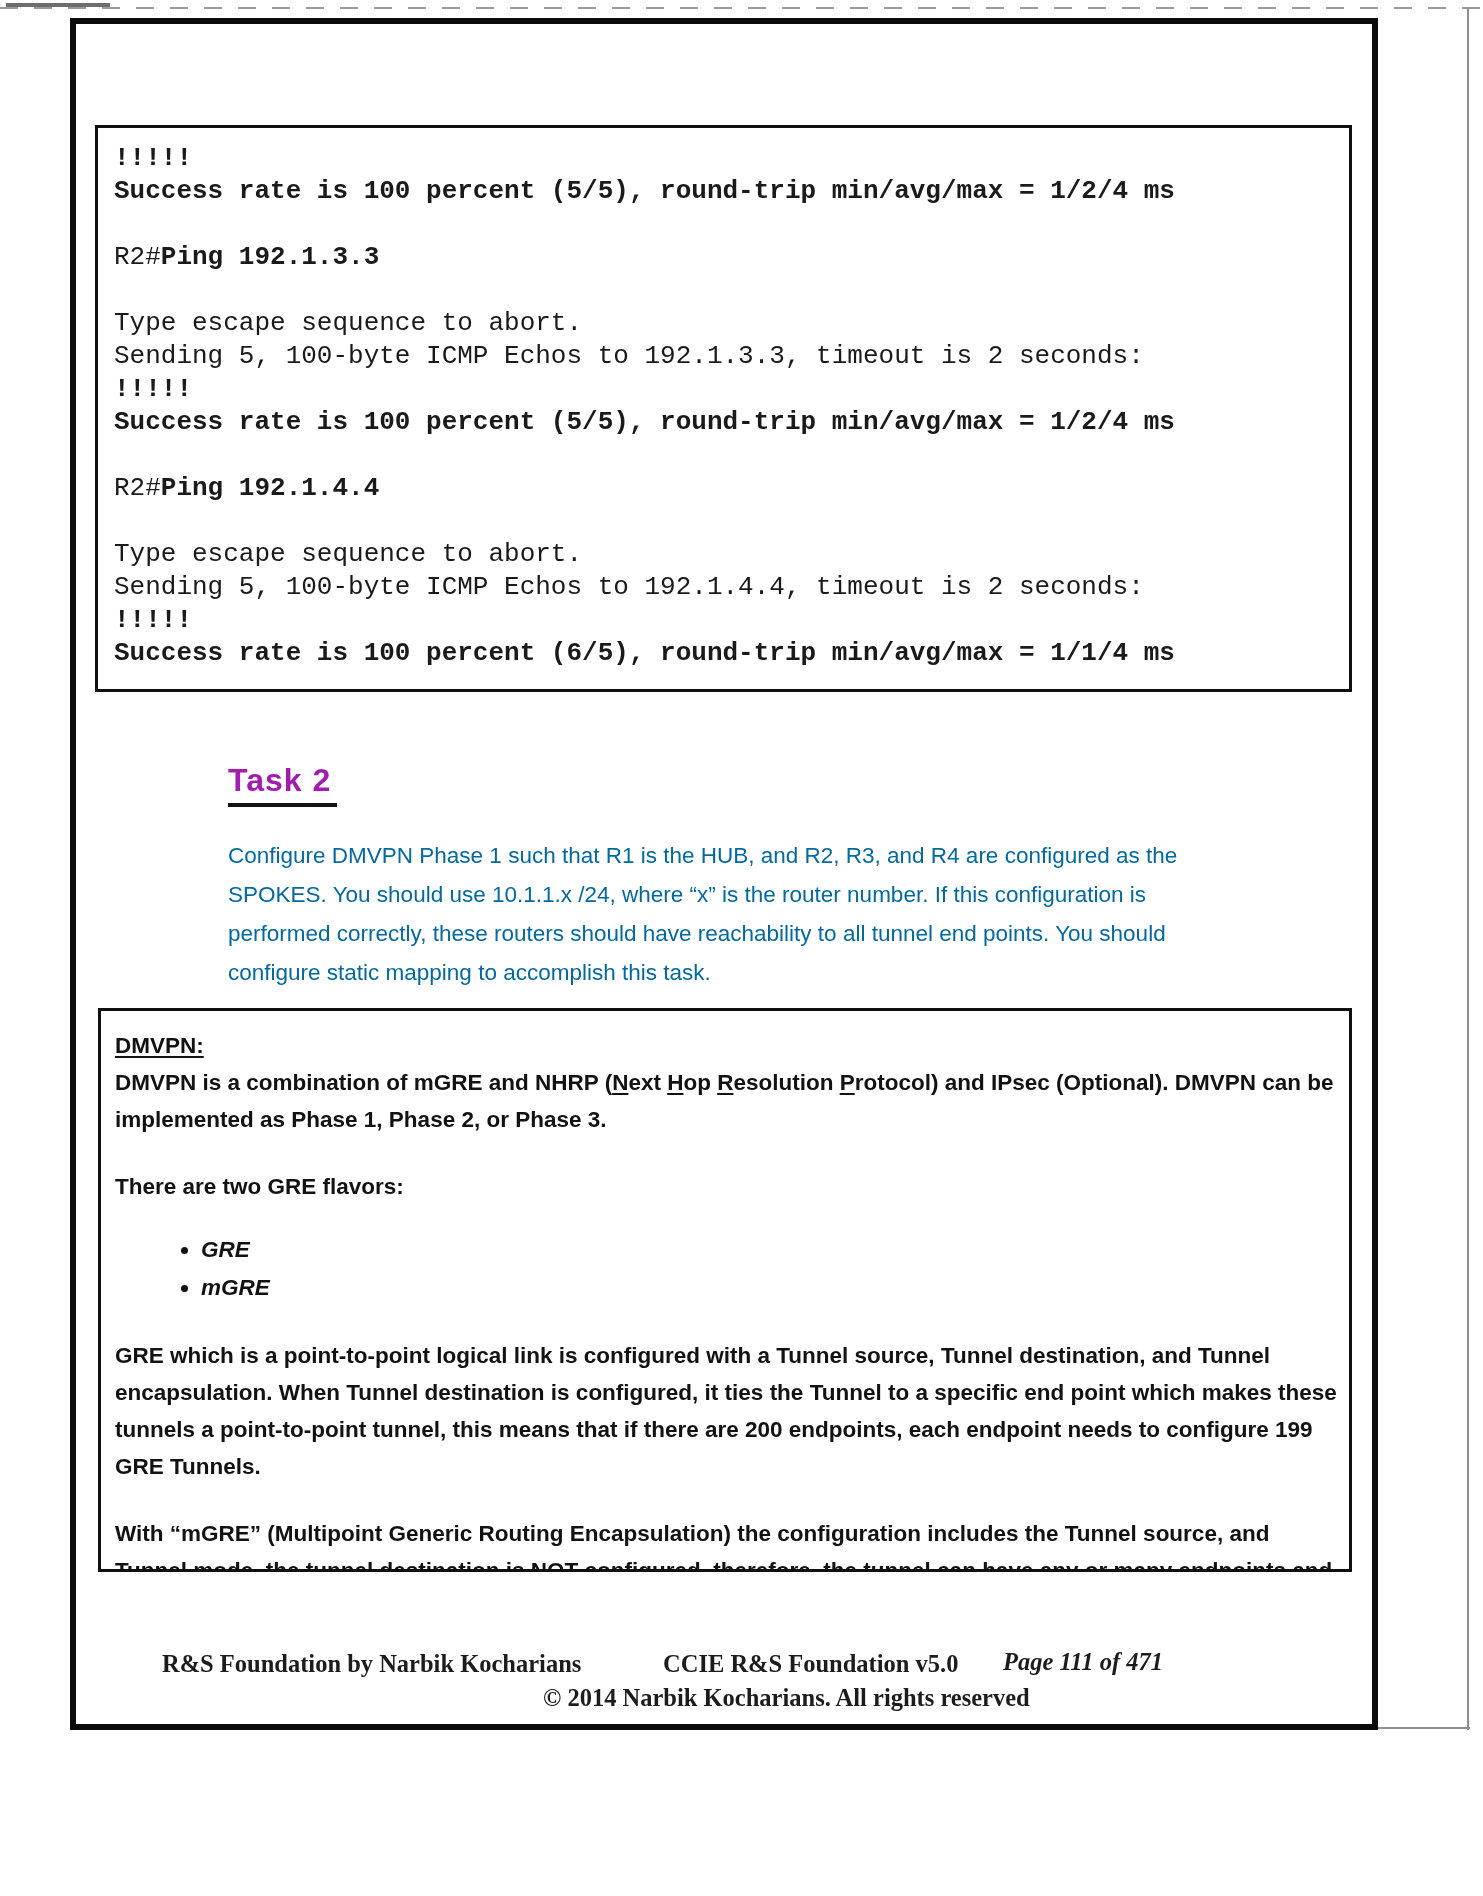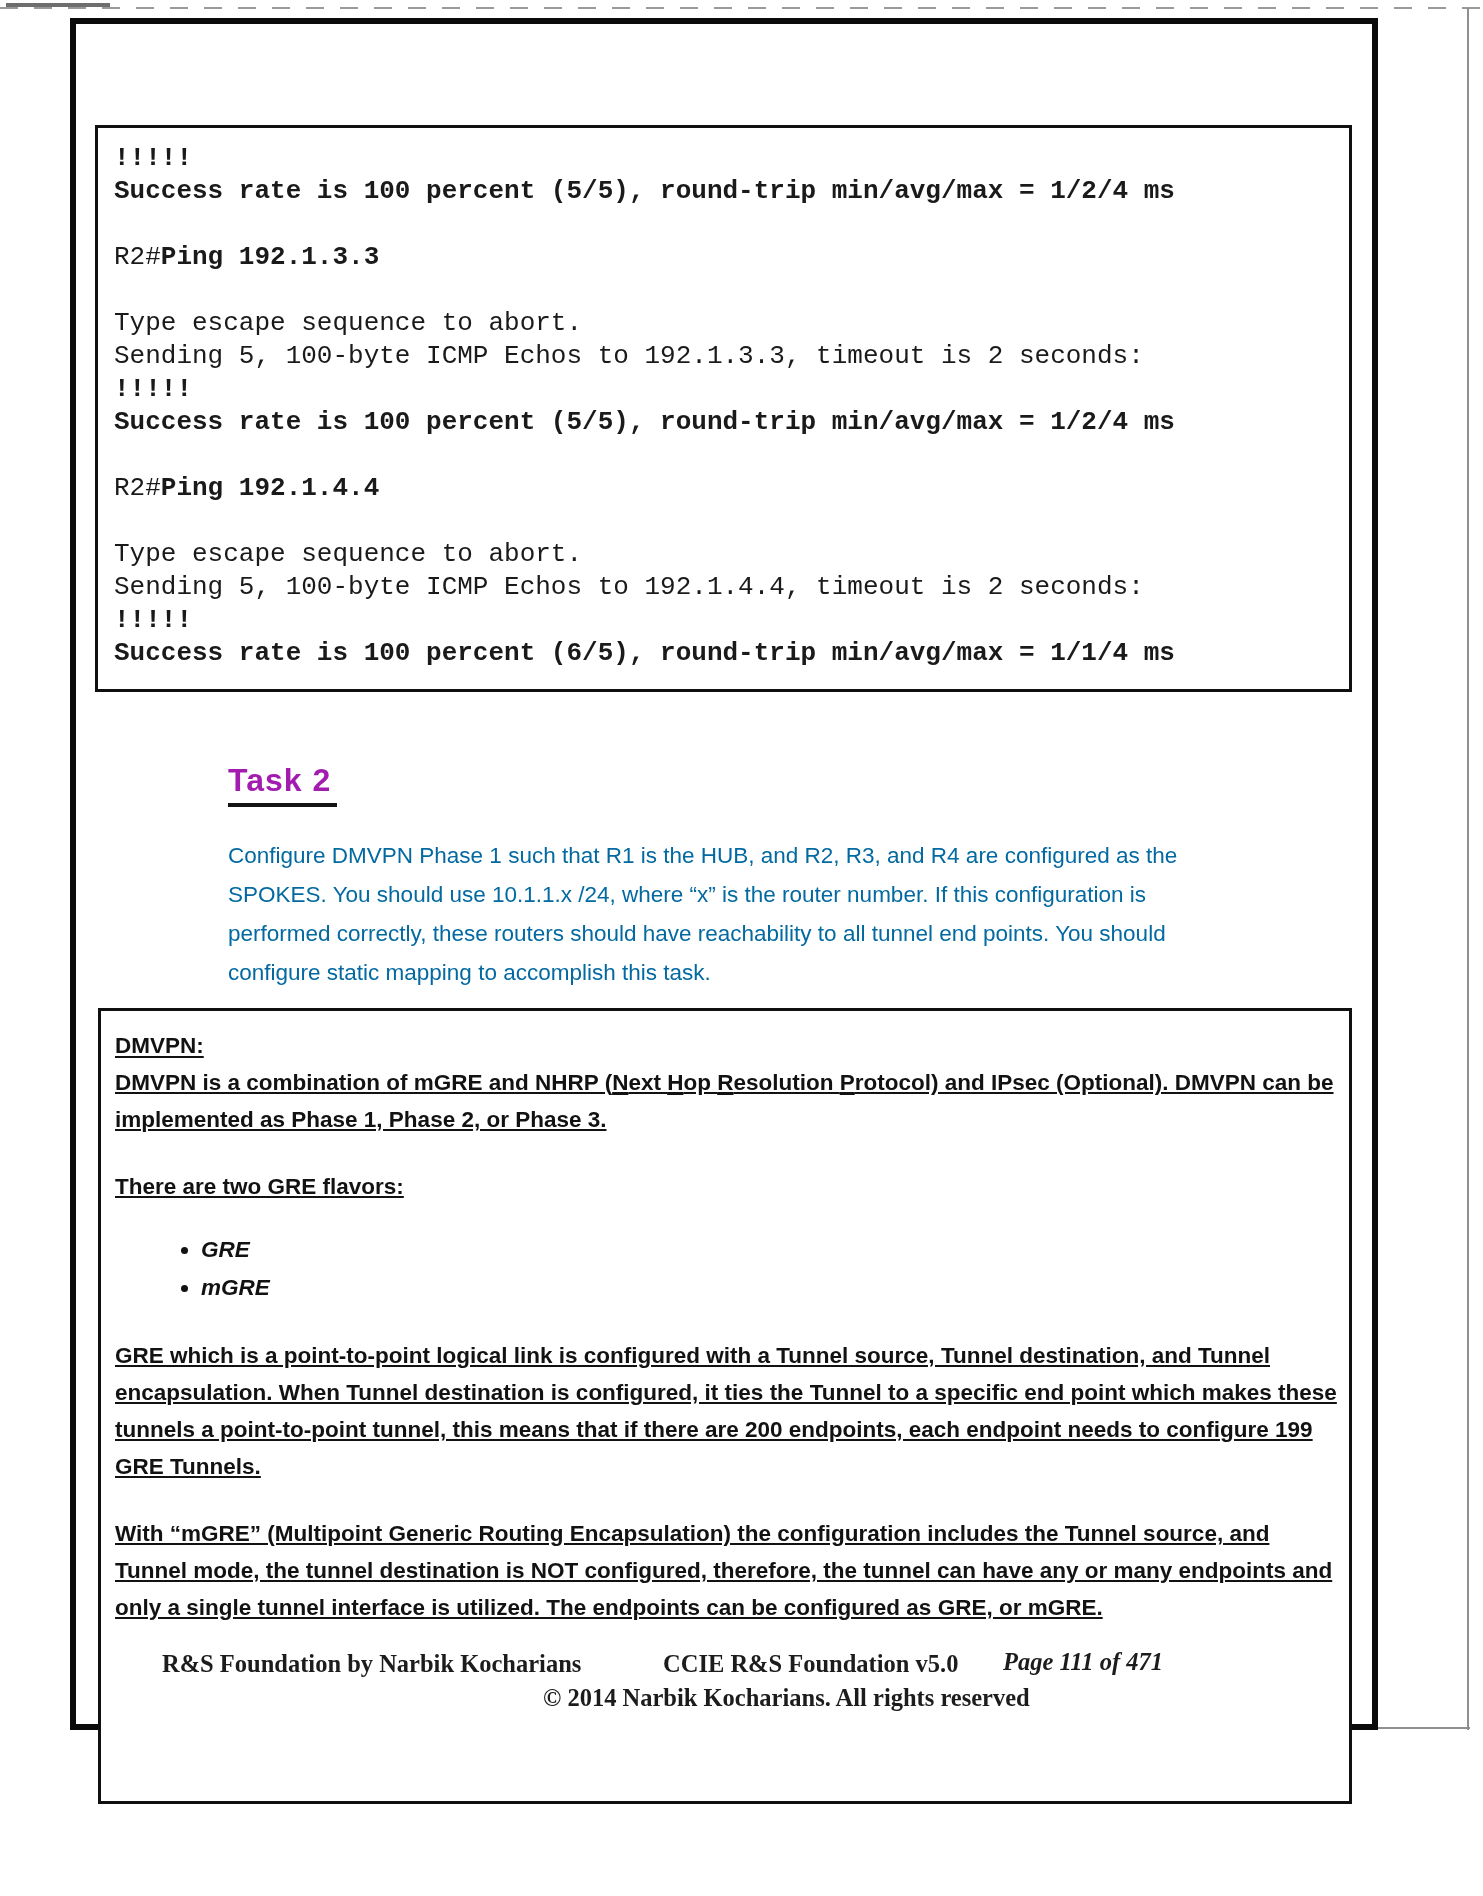--- a/index.html
+++ b/index.html
@@ -38,27 +38,27 @@
     position:absolute;left:228px;top:762px;
     font-size:32px;font-weight:700;letter-spacing:1px;color:#a21caf;
     border-bottom:4px solid #141414;padding:0 6px 4px 0;
   }
   .task-desc{
     position:absolute;left:228px;top:836px;width:962px;
     font-size:22.5px;line-height:39px;font-weight:400;color:#0369a1;margin:0;
   }
   
   .dmvpn-box{
-    position:absolute;left:98px;top:1008px;width:1254px;height:796px;
+    position:absolute;left:98px;top:1008px;width:1254px;height:564px;
     border:3px solid #101010;box-sizing:border-box;
     padding:16px 12px 0 14px;background:#fff;
     font-size:22.5px;font-weight:700;line-height:37px;color:#121212;
     overflow:hidden;
   }
-  .dmvpn-box p{margin:30px 0 0;text-decoration:underline;}
+  .dmvpn-box p{margin:30px 0 0;}
   .dmvpn-box p.intro{margin:0;}
   .dmvpn-heading{line-height:37px;}
   .u{text-decoration:underline;text-decoration-thickness:2px;text-underline-offset:3px;}
   .dmvpn-box ul{margin:26px 0 0;padding-left:86px;list-style:disc;font-style:italic;}
   .dmvpn-box li{line-height:38px;}
   
   .footer-text{
     position:absolute;
     font-family:"Liberation Serif","DejaVu Serif",serif;
     font-weight:700;font-size:24.5px;color:#1c1c1c;white-space:nowrap;text-align:center;

